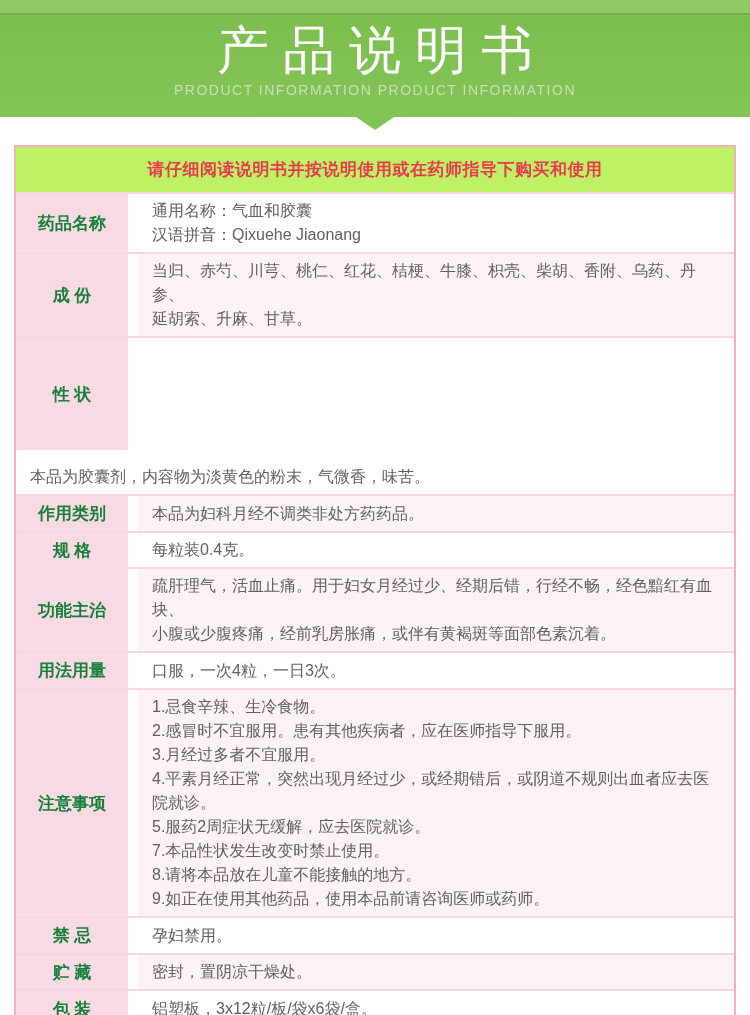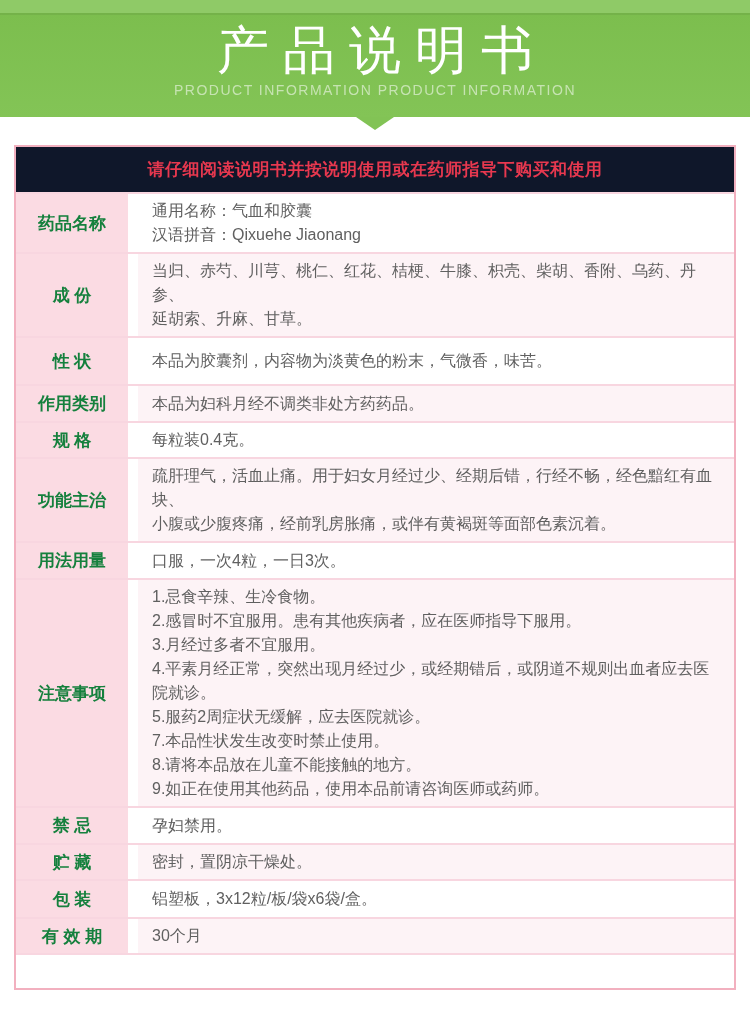--- a/index.html
+++ b/index.html
@@ -32,21 +32,21 @@
     border-top:13px solid #82c355;
   }
   
   .spec-table{
     position:absolute;left:14px;top:145px;width:722px;
     border:2px solid #f2b0bf;box-sizing:border-box;
     background:#ffffff;
   }
   .notice-row{
     min-height:45px;box-sizing:border-box;
-    background:#0f172a;
+    background:#bef264;
     display:flex;align-items:center;justify-content:center;
     font-size:17px;font-weight:bold;color:#e7384f;
     letter-spacing:0.5px;
   }
   .t-row{
     display:flex;box-sizing:border-box;
     border-top:2px solid #f8d6e0;
     background:#ffffff;
   }
   .t-row:nth-of-type(even) .cell-content{background:#fdf3f6;}
@@ -60,21 +60,21 @@
   .cell-gap{width:10px;flex:0 0 10px;background:#ffffff;}
   .cell-content{
     flex:1;box-sizing:border-box;
     display:flex;flex-direction:column;justify-content:center;
     padding:5px 12px 5px 14px;
     font-size:16px;line-height:24px;color:#606060;
   }
   
   .t-row:nth-of-type(1){min-height:47px;}
   .t-row:nth-of-type(2){min-height:54px;}
-  .t-row:nth-of-type(3){min-height:48px;}
+  .t-row:nth-of-type(3){min-height:48px;flex-direction:column;}
   .t-row:nth-of-type(4){min-height:37px;}
   .t-row:nth-of-type(5){min-height:35px;}
   .t-row:nth-of-type(6){min-height:52px;}
   .t-row:nth-of-type(7){min-height:37px;}
   .t-row:nth-of-type(8){min-height:228px;}
   .t-row:nth-of-type(9){min-height:37px;}
   .t-row:nth-of-type(10){min-height:35px;}
   .t-row:nth-of-type(11){min-height:38px;}
   .t-row:nth-of-type(12){min-height:34px;}
   .t-row:nth-of-type(13){min-height:35px;}

